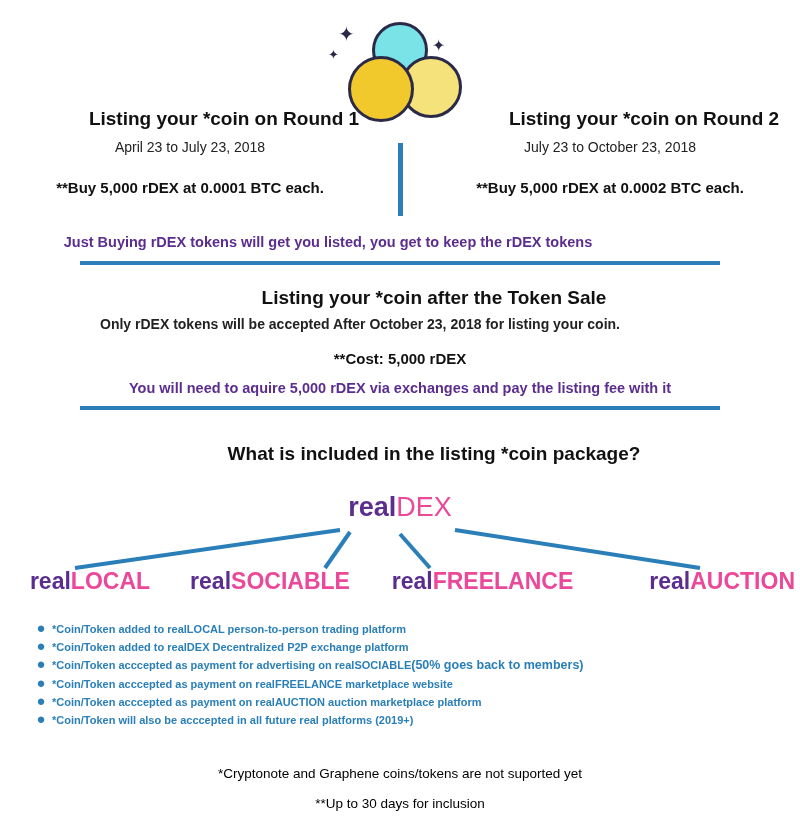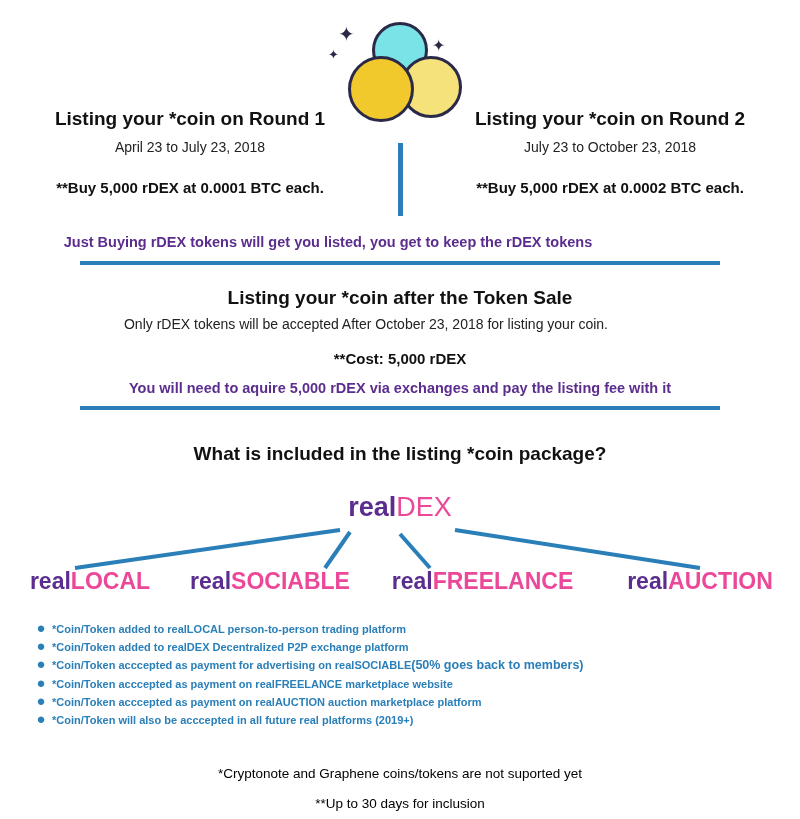--- a/index.html
+++ b/index.html
@@ -74,20 +74,21 @@
   }
 
   
   .heading-lg {
     position: absolute;
     font-size: 19px;
     font-weight: bold;
     color: #111111;
     text-align: center;
     white-space: nowrap;
+    padding-left: 34px;
   }
   .sub {
     position: absolute;
     font-size: 14px;
     color: #222222;
     text-align: center;
     white-space: nowrap;
   }
   .bold-line {
     position: absolute;
@@ -184,21 +185,21 @@
   <div class="bold-line" style="left:0px; top:179px; width:380px;">**Buy 5,000 rDEX at 0.0001 BTC each.</div>
 
   <div class="heading-lg" style="left:420px; top:108px; width:380px;">Listing your *coin on Round 2</div>
   <div class="sub" style="left:420px; top:139px; width:380px;">July 23 to October 23, 2018</div>
   <div class="bold-line" style="left:420px; top:179px; width:380px;">**Buy 5,000 rDEX at 0.0002 BTC each.</div>
 
   <div class="purple" style="left:0px; top:234px; width:656px;">Just Buying rDEX tokens will get you listed, you get to keep the rDEX tokens</div>
   <div class="hrule" style="left:80px; top:261px; width:640px;"></div>
 
   <div class="heading-lg" style="left:0px; top:287px; width:800px;">Listing your *coin after the Token Sale</div>
-  <div class="sub" style="left:10px; top:316px; width:712px;">Only rDEX tokens will be accepted After October 23, 2018 for listing your coin.</div>
+  <div class="sub" style="left:4px; top:316px; width:712px;font-weight:bold;">Only rDEX tokens will be accepted After October 23, 2018 for listing your coin.</div>
   <div class="bold-line" style="left:0px; top:350px; width:800px;">**Cost: 5,000 rDEX</div>
   <div class="purple" style="left:0px; top:380px; width:800px;">You will need to aquire 5,000 rDEX via exchanges and pay the listing fee with it</div>
   <div class="hrule" style="left:80px; top:406px; width:640px;"></div>
 
   <div class="heading-lg" style="left:0px; top:443px; width:800px;">What is included in the listing *coin package?</div>
 
   <div class="brand-main" style="left:0px; top:492px; width:800px; text-align:center;">
     <span class="b-real">real</span><span class="b-rest">DEX</span>
   </div>
 
@@ -211,21 +212,21 @@
 
   <div class="brand-child" style="left:10px; top:568px; width:160px; text-align:center;">
     <span class="b-real">real</span><span class="b-rest">LOCAL</span>
   </div>
   <div class="brand-child" style="left:170px; top:568px; width:200px; text-align:center;">
     <span class="b-real">real</span><span class="b-rest">SOCIABLE</span>
   </div>
   <div class="brand-child" style="left:375px; top:568px; width:215px; text-align:center;">
     <span class="b-real">real</span><span class="b-rest">FREELANCE</span>
   </div>
-  <div class="brand-child" style="left:605px; top:568px; width:190px; text-align:center;">
+  <div class="brand-child" style="left:605px; top:568px; width:190px; text-align:right;">
     <span class="b-real">real</span><span class="b-rest">AUCTION</span>
   </div>
 
   <div class="bullets">
     <div class="bullet-row">
       <span class="bullet-dot">●</span>
       <span class="bullet-text">*Coin/Token added to realLOCAL person-to-person trading platform</span>
     </div>
     <div class="bullet-row">
       <span class="bullet-dot">●</span>

